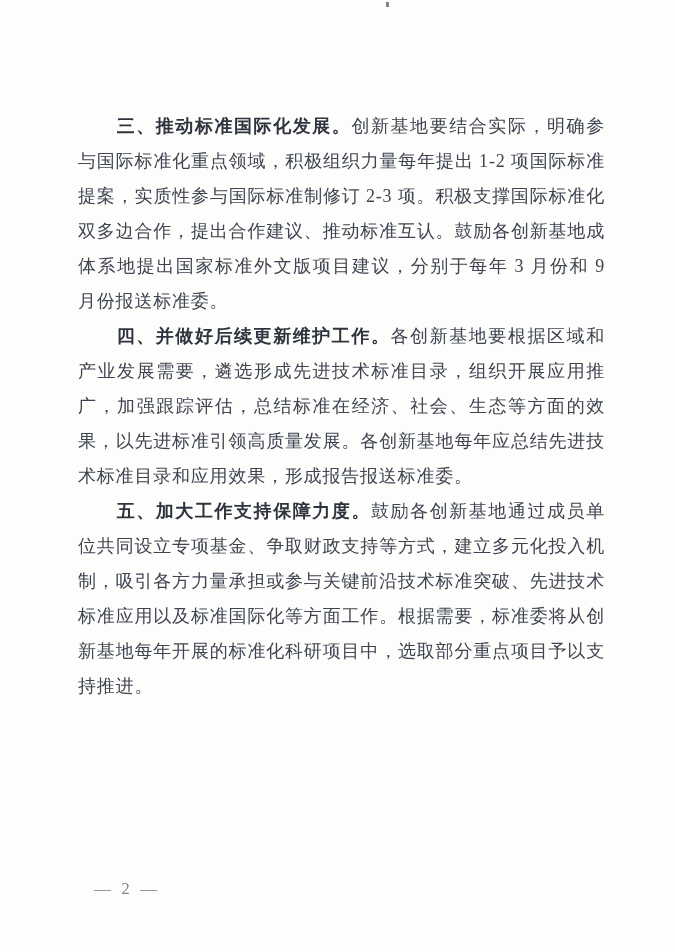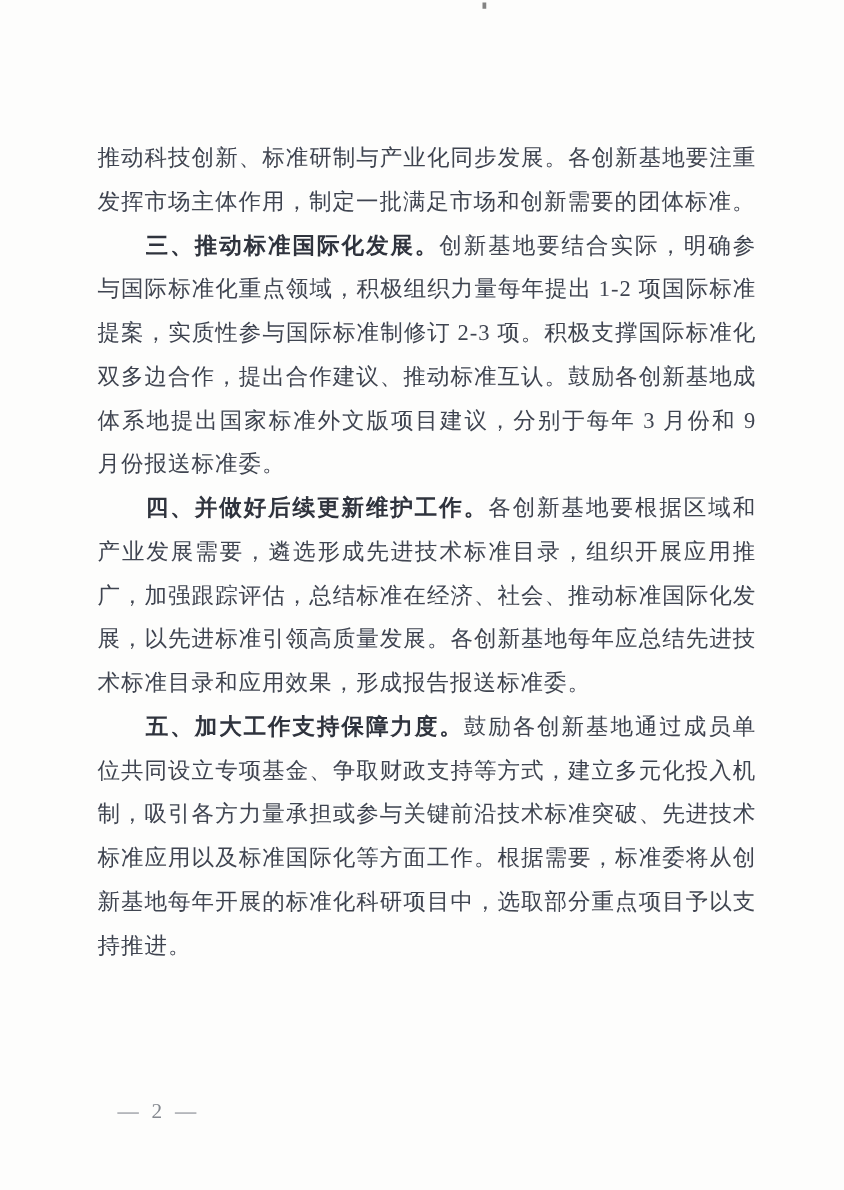--- a/index.html
+++ b/index.html
@@ -62,19 +62,18 @@
     background: #6d6d6d;
     opacity: 0.85;
   }
 </style>
 </head>
 <body>
 
 <div class="page">
   <div class="scan-artifact"></div>
   <div class="content">
-      <p class="para"><span class="run">推动科技创新、标准研制与产业化同步发展。各创新基地要注重发挥市场主体作用，制定一批满足市场和创新需要的团体标准。</span></p>
       <p class="para indent"><span class="run bold">三、推动标准国际化发展。</span><span class="run">创新基地要结合实际，明确参与国际标准化重点领域，积极组织力量每年提出 1-2 项国际标准提案，实质性参与国际标准制修订 2-3 项。积极支撑国际标准化双多边合作，提出合作建议、推动标准互认。鼓励各创新基地成体系地提出国家标准外文版项目建议，分别于每年 3 月份和 9 月份报送标准委。</span></p>
-      <p class="para indent"><span class="run bold">四、并做好后续更新维护工作。</span><span class="run">各创新基地要根据区域和产业发展需要，遴选形成先进技术标准目录，组织开展应用推广，加强跟踪评估，总结标准在经济、社会、推动标准国际化发展，以先进标准引领高质量发展。各创新基地每年应总结先进技术标准目录和应用效果，形成报告报送标准委。</span></p>
+      <p class="para indent"><span class="run bold">四、并做好后续更新维护工作。</span><span class="run">各创新基地要根据区域和产业发展需要，遴选形成先进技术标准目录，组织开展应用推广，加强跟踪评估，总结标准在经济、社会、生态等方面的效果，以先进标准引领高质量发展。各创新基地每年应总结先进技术标准目录和应用效果，形成报告报送标准委。</span></p>
       <p class="para indent"><span class="run bold">五、加大工作支持保障力度。</span><span class="run">鼓励各创新基地通过成员单位共同设立专项基金、争取财政支持等方式，建立多元化投入机制，吸引各方力量承担或参与关键前沿技术标准突破、先进技术标准应用以及标准国际化等方面工作。根据需要，标准委将从创新基地每年开展的标准化科研项目中，选取部分重点项目予以支持推进。</span></p>
     </div>
   <div class="page-number">— 2 —</div>
 </div>
 
 </body></html>

